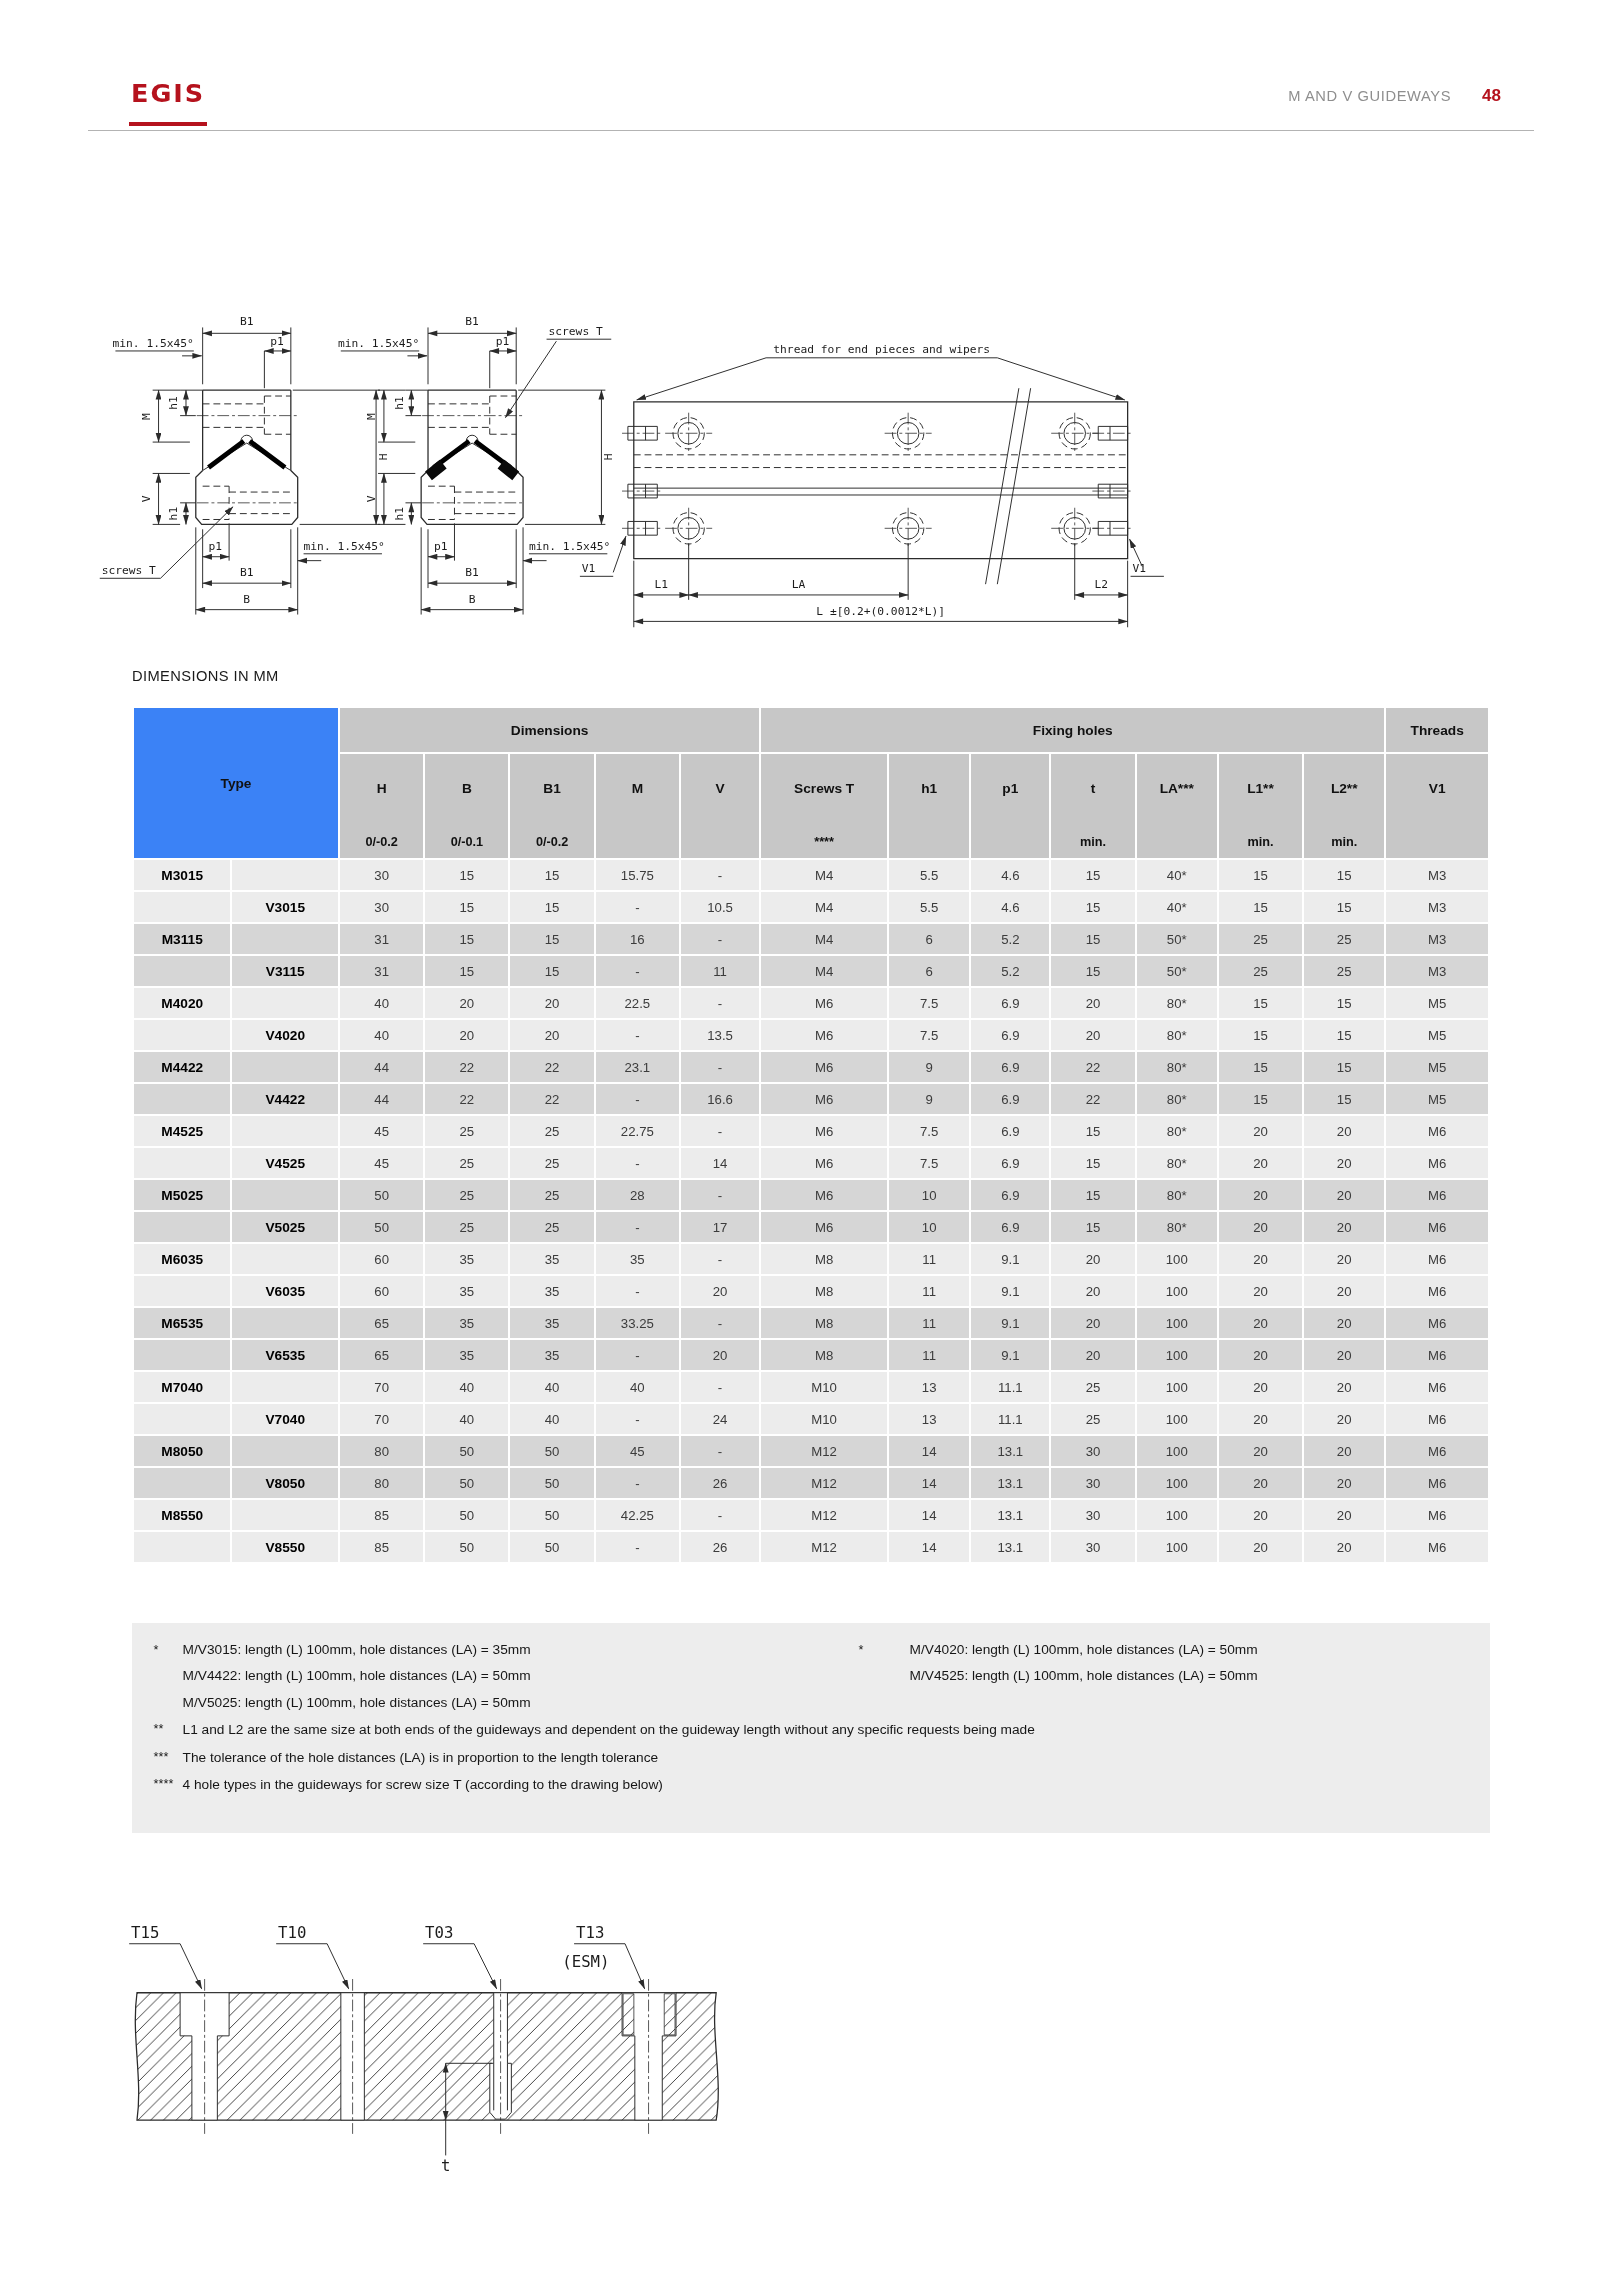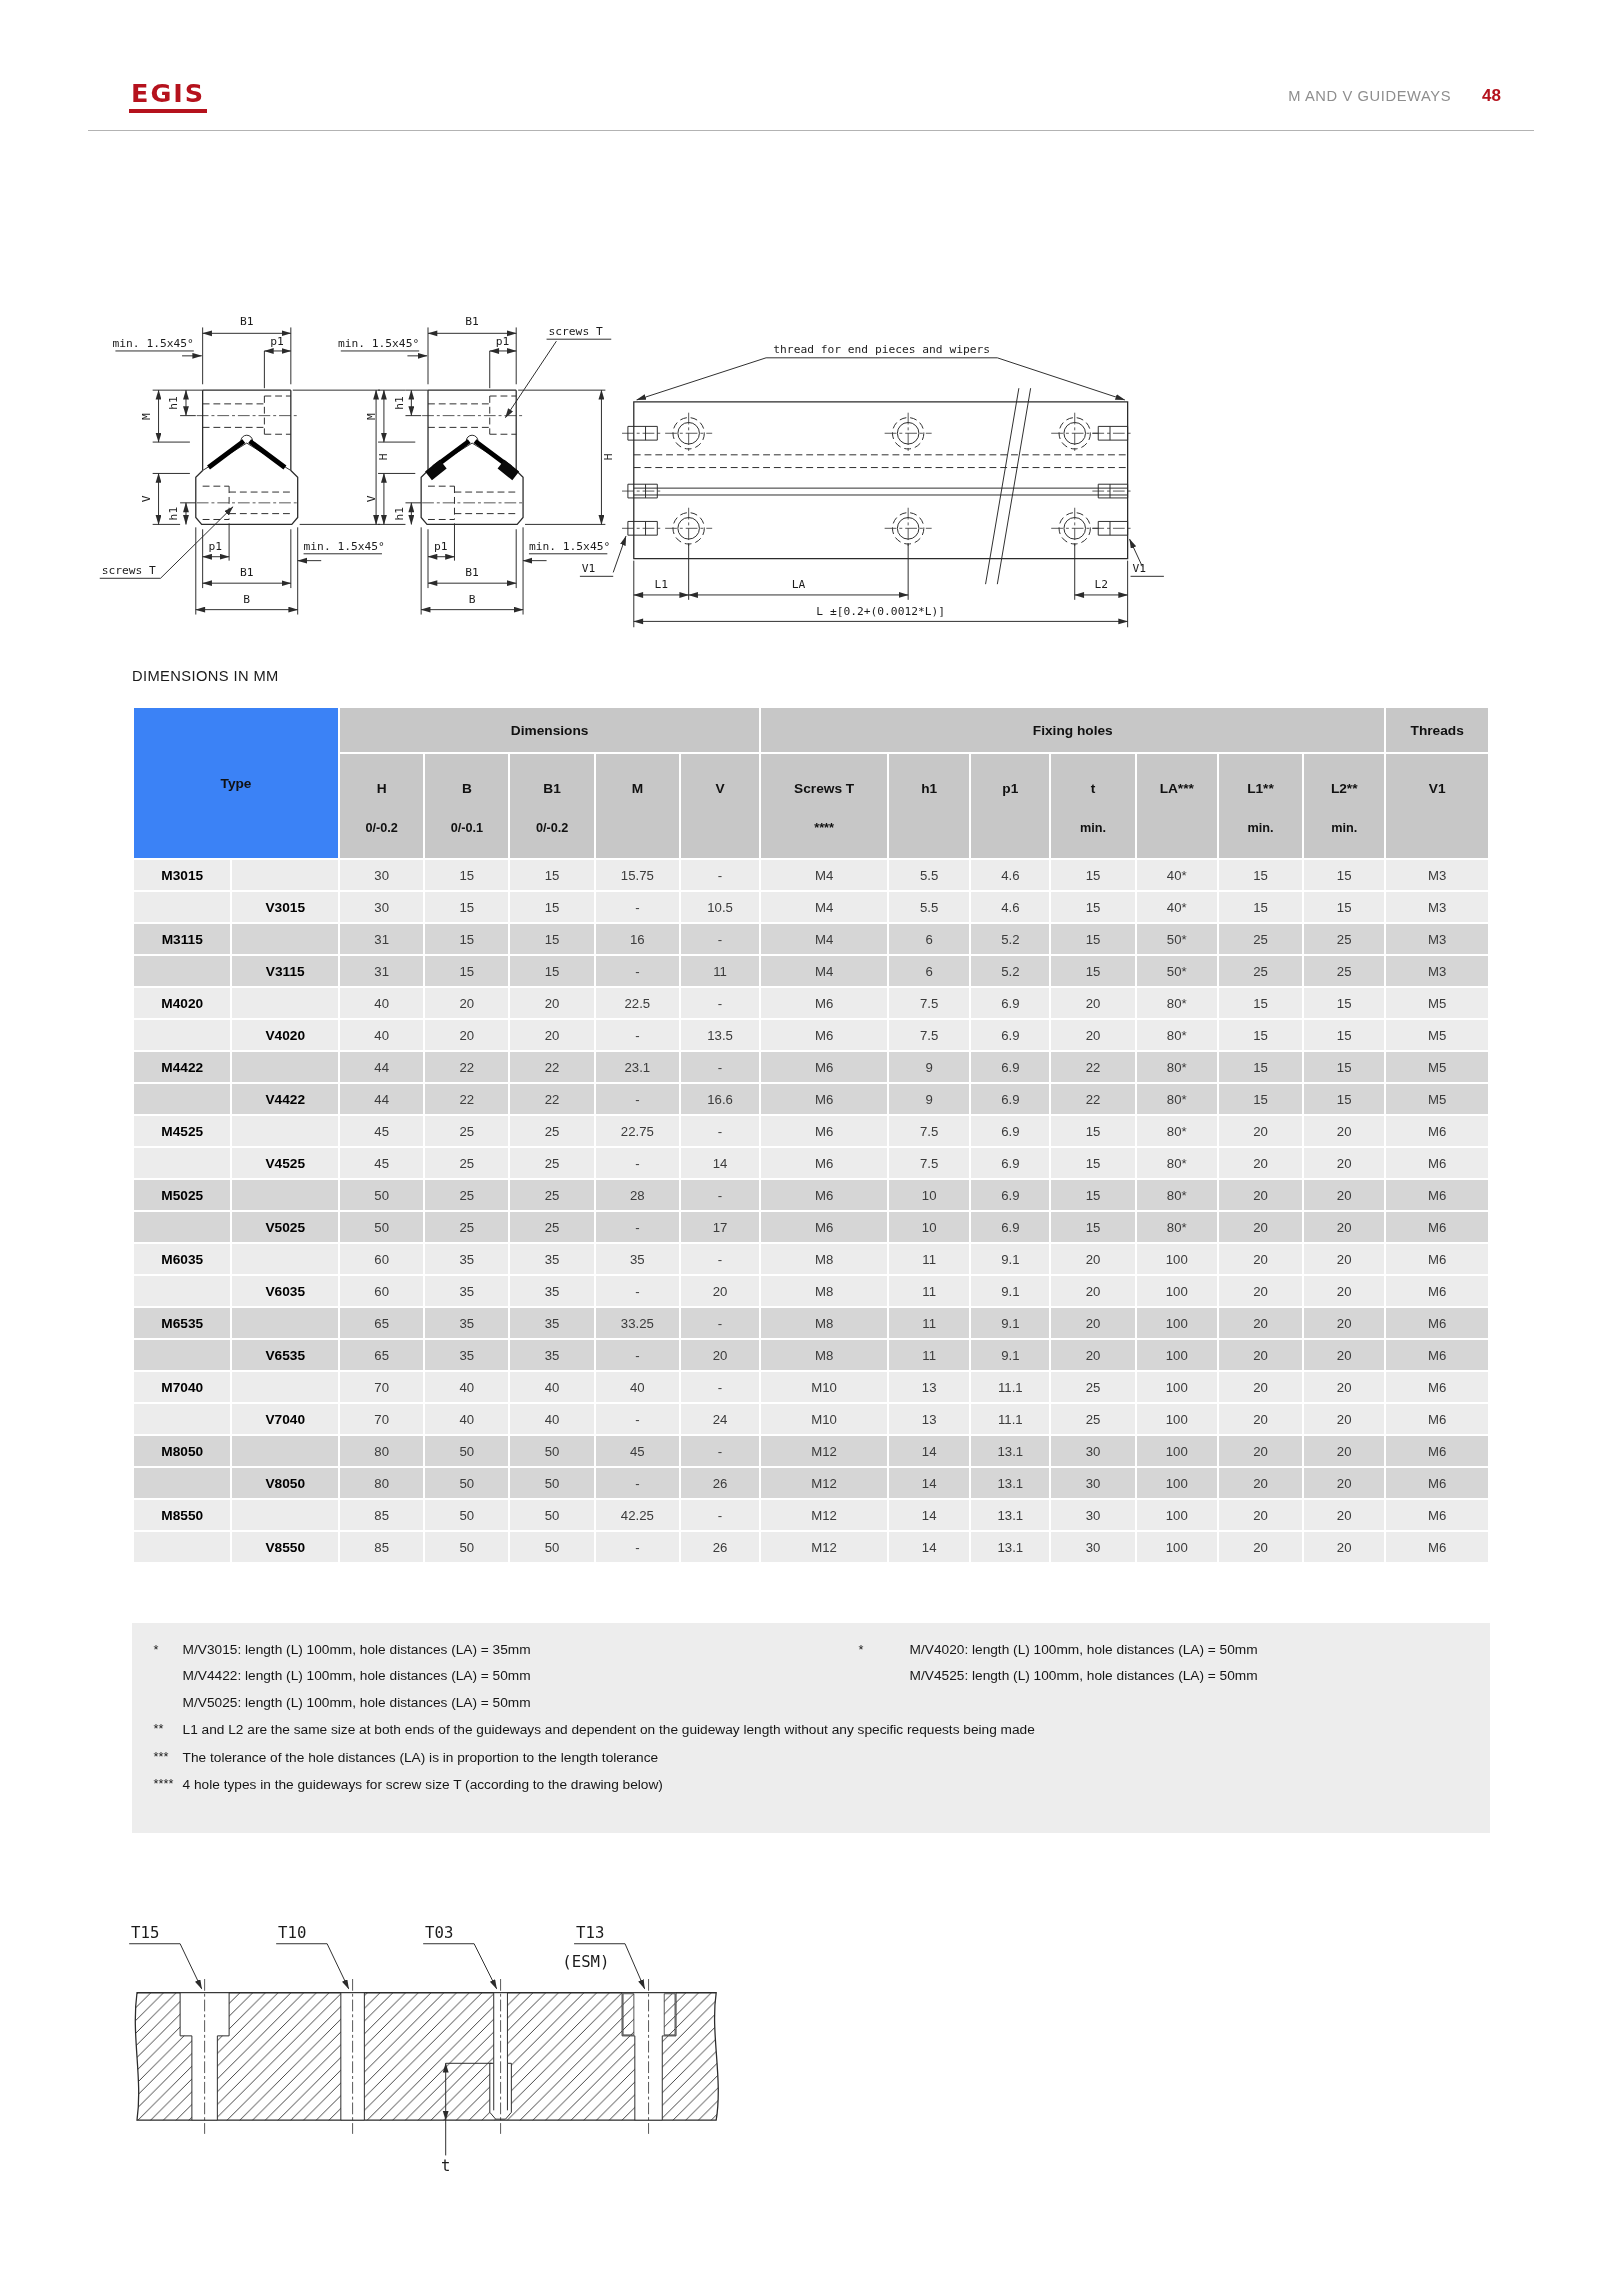--- a/index.html
+++ b/index.html
@@ -2,21 +2,21 @@
 <html><head>
 <meta charset="utf-8">
 <style>
   html,body{margin:0;padding:0;background:#888;}
   .page{position:relative;width:1621px;height:2293px;background:#ffffff;
         font-family:"Liberation Sans",sans-serif;color:#222;overflow:hidden;}
 
   
   .logo{position:absolute;left:129px;top:78px;color:#b5121d;font-weight:bold;
         font-size:25.5px;letter-spacing:2px;border-bottom:4.9px solid #b5121d;
-        padding:0 2px 1px 2px;font-family:"DejaVu Sans",sans-serif;}
+        padding:0 2px 14px 2px;font-family:"DejaVu Sans",sans-serif;}
   .head-right{position:absolute;top:86px;right:120px;display:flex;gap:31px;align-items:baseline;}
   .head-title{font-size:14.7px;color:#8e8e8e;letter-spacing:0.6px;}
   .head-page{font-size:17px;color:#b5121d;font-weight:bold;}
   .head-rule{position:absolute;left:88px;top:130px;width:1446px;height:1px;background:#b3b3b3;}
 
   
   .draw-top{position:absolute;left:88px;top:294px;}
   .draw-bottom{position:absolute;left:88px;top:1877px;}
   .ln{stroke:#2b2b2b;stroke-width:1;fill:none;}
   .ln2{stroke:#2b2b2b;stroke-width:1.3;fill:none;}
@@ -32,21 +32,21 @@
   .sec-title{position:absolute;left:132px;top:668px;font-size:14.7px;color:#1a1a1a;letter-spacing:0.4px;}
 
   
   .tbl-wrap{position:absolute;left:132px;top:706px;width:1358px;}
   table.dim{border-collapse:separate;border-spacing:2.9px;table-layout:fixed;width:1358px;}
   table.dim th,table.dim td{padding:0;margin:0;}
   .gh{background:#c7c7c7;height:44px;font-size:13.7px;font-weight:bold;color:#111;text-align:center;vertical-align:middle;}
   .type-h{background:#3b82f6;font-size:13.7px;font-weight:bold;color:#111;text-align:center;vertical-align:middle;}
   .ch{background:#c7c7c7;height:104px;text-align:center;vertical-align:middle;}
   .ch .cn{font-size:13.7px;font-weight:bold;color:#111;margin-top:-25.5px;}
-  .ch .ct{font-size:12.7px;font-weight:bold;color:#111;position:absolute;width:100%;left:0;margin-top:25px;}
+  .ch .ct{font-size:12.7px;font-weight:bold;color:#111;position:absolute;width:100%;left:0;margin-top:39px;}
   .ch{position:relative;}
   td.tname{font-size:13.7px;font-weight:bold;color:#000;text-align:center;height:30px;}
   td.val{font-size:13.2px;color:#3c3c3c;text-align:center;height:30px;}
   tr.light td{background:#ececec;}
   tr.dark td{background:#d6d6d6;}
 
   
   .footnotes{position:absolute;left:132px;top:1623px;width:1358px;background:#ededed;
              box-sizing:border-box;padding:13.7px 9.8px 35px 21.6px;font-size:13.7px;color:#161616;}
   .fn-row{display:grid;grid-template-columns:29px 676px 51px 1fr;line-height:26.5px;}

